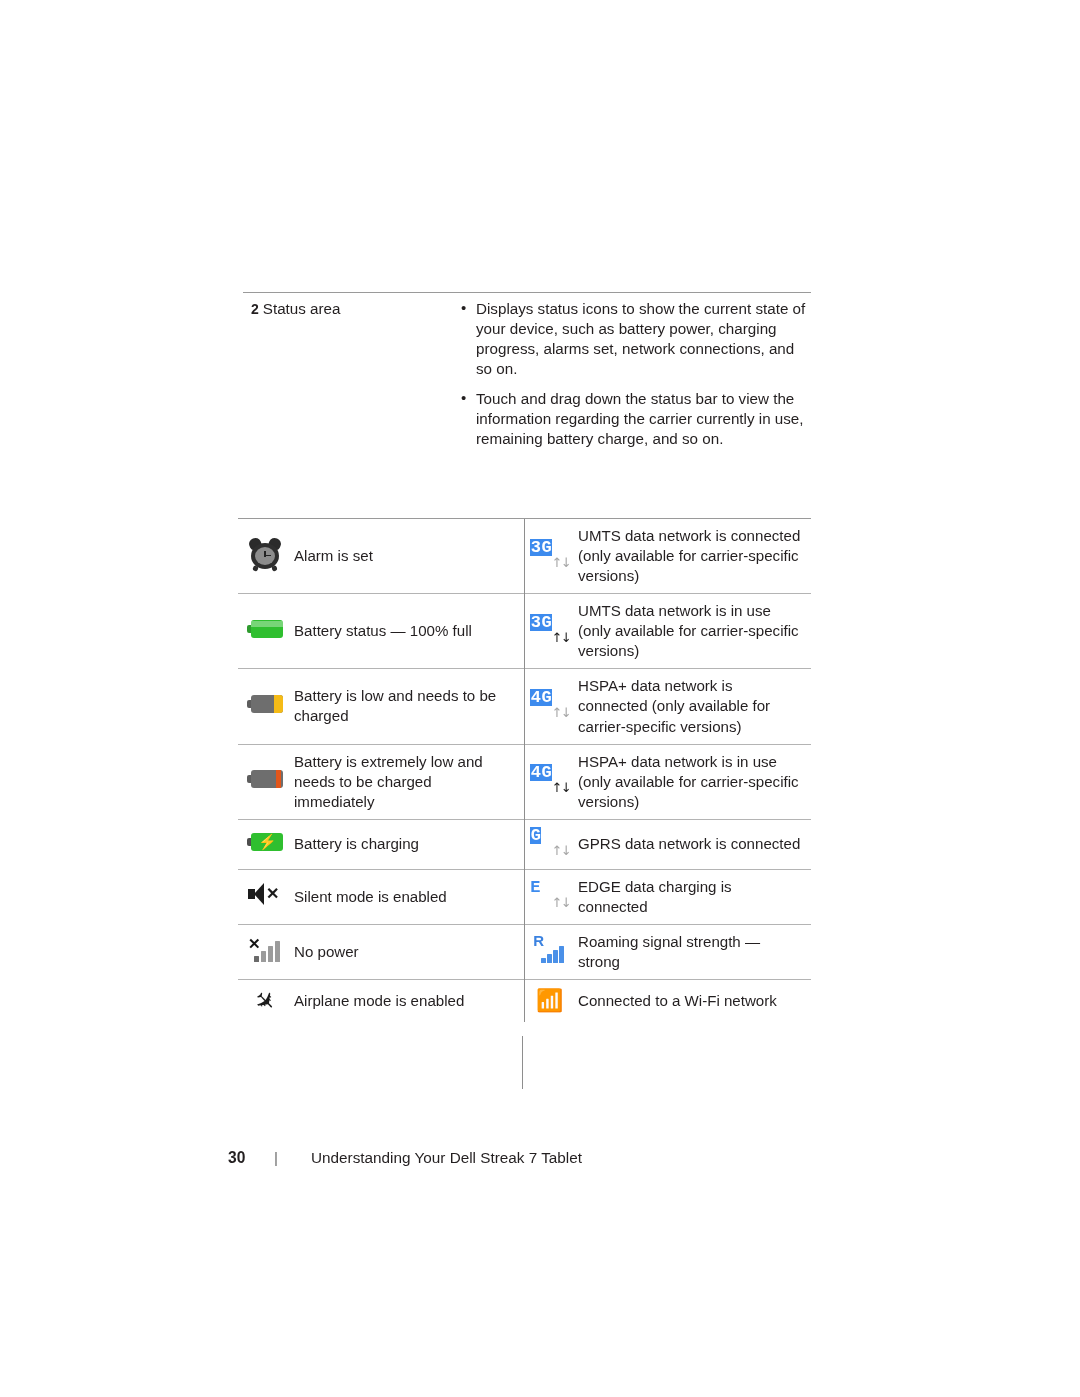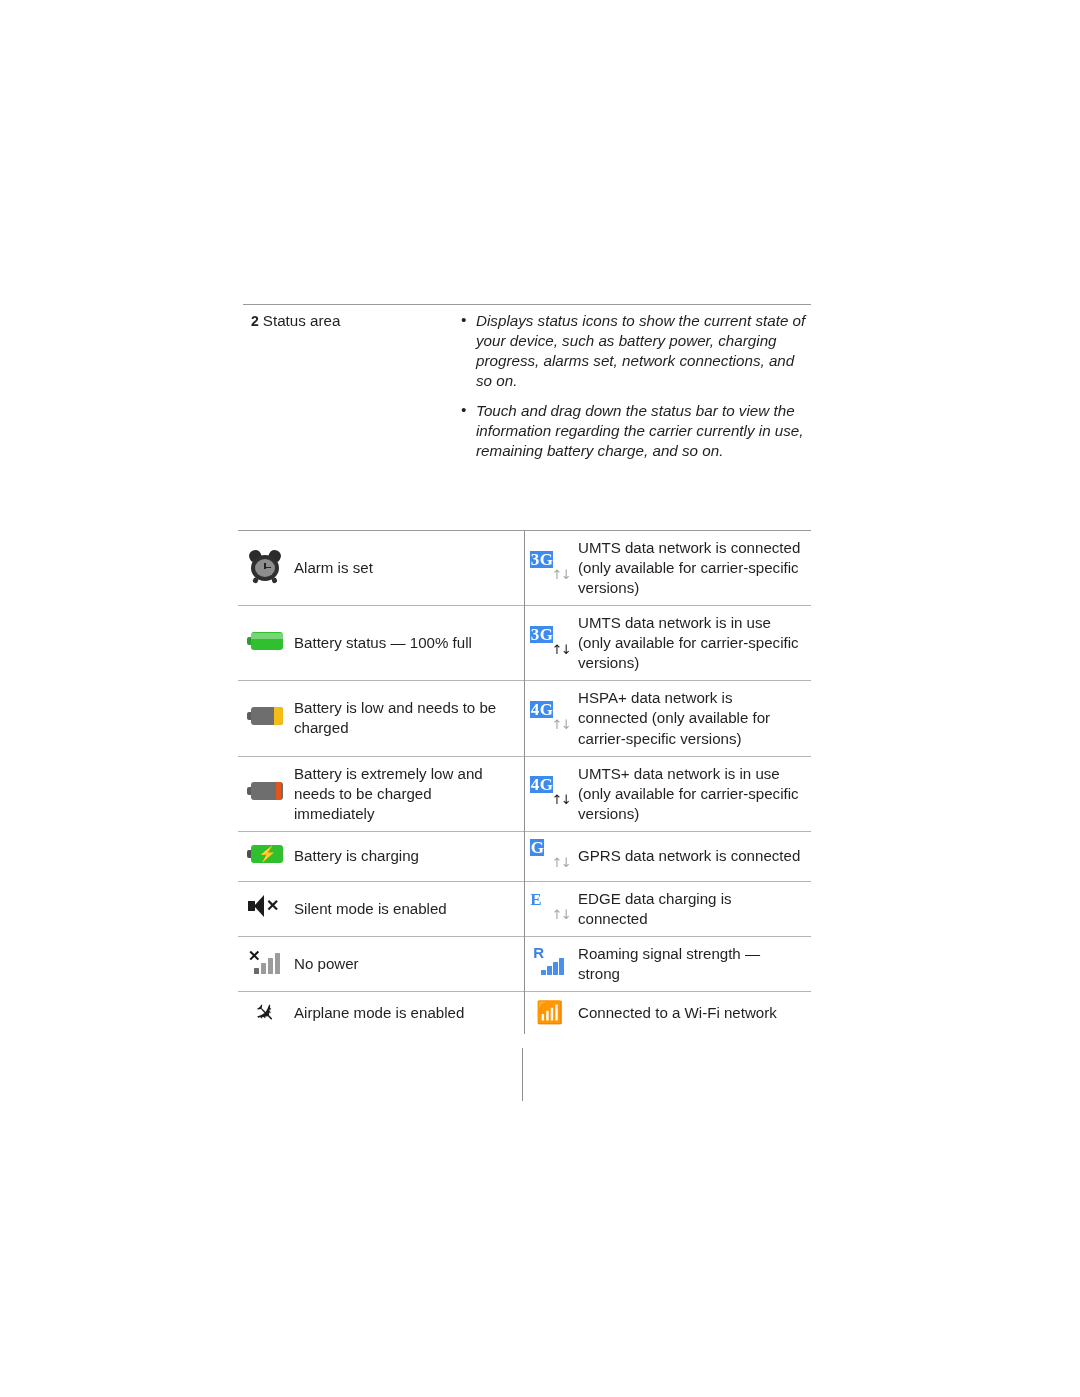--- a/index.html
+++ b/index.html
@@ -11,21 +11,21 @@
     width: 1080px;
     height: 1397px;
     font-family: "Liberation Sans", sans-serif;
     color: #1a1a1a;
     position: relative;
     overflow: hidden;
   }
 
   .page {
     position: absolute;
-    left: 0; top: 12px;
+    left: 0; top: 0;
     width: 1080px;
     height: 978px;
   }
 
   
   .desc-table {
     position: absolute;
     left: 243px;
     top: 292px;
     width: 568px;
@@ -48,21 +48,20 @@
     padding: 6px 0 10px 8px !important;
     white-space: nowrap;
   }
   .num-cell .idx {
     font-weight: bold;
     font-size: 14px;
     margin-right: 4px;
   }
   .body-cell {
     padding: 6px 4px 10px 0 !important;
-    font-style: italic;
   }
   .bullets {
     margin: 0;
     padding: 0;
     list-style: none;
   }
   .bullets li {
     position: relative;
     padding-left: 15px;
     margin-bottom: 10px;
@@ -321,21 +320,21 @@
     width: 30px; height: 24px;
     font-size: 22px; line-height: 24px; color: #1c1c1c;
     text-align: center;
   }
 
   
   .ico-net { width: 40px; height: 30px; }
   .ico-net .label {
     position: absolute; left: 0; top: 0;
     color: #3d8bee;
-    font-family: Liberation Serif, serif;
+    font-family: Liberation Mono, monospace;
     font-weight: bold;
     letter-spacing: -0.5px;
   }
   .ico-net .label.two { font-size: 17px; line-height: 17px; }
   .ico-net .label.one { font-size: 17px; line-height: 17px; }
   .ico-net .label .blk {
     display: inline-block;
     background: #3d8bee;
     color: #ffffff;
     padding: 0 0.5px;
@@ -443,21 +442,21 @@
               </span>
           </span>
         </td>
         <td class="tx">Battery is extremely low and needs to be charged immediately</td>
         <td class="ic sep-left">
           <span class="ico ico-net">
             <span class="label two"><span class="blk">4</span><span class="blk">G</span></span>
             <span class="arrows active">↑↓</span>
           </span>
         </td>
-        <td class="tx">UMTS+ data network is in use (only available for carrier-specific versions)</td>
+        <td class="tx">HSPA+ data network is in use (only available for carrier-specific versions)</td>
       </tr>
 
       <tr>
         <td class="ic">
           <span class="ico ico-batt batt-chg">
             <span class="cap"></span><span class="shell"></span>
             <span class="bolt">⚡</span>
           </span>
         </td>
         <td class="tx">Battery is charging</td>
@@ -525,14 +524,19 @@
           <span class="ico ico-wifi">📶</span>
         </td>
         <td class="tx">Connected to a Wi-Fi network</td>
       </tr>
 
     </tbody>
   </table>
 
   <div class="divider-tail"></div>
 
+  <div class="footer">
+    <span class="pg">30</span>
+    <span class="bar">|</span>
+    <span>Understanding Your Dell Streak 7 Tablet</span>
+  </div>
 
 </div>
 
 </body></html>

